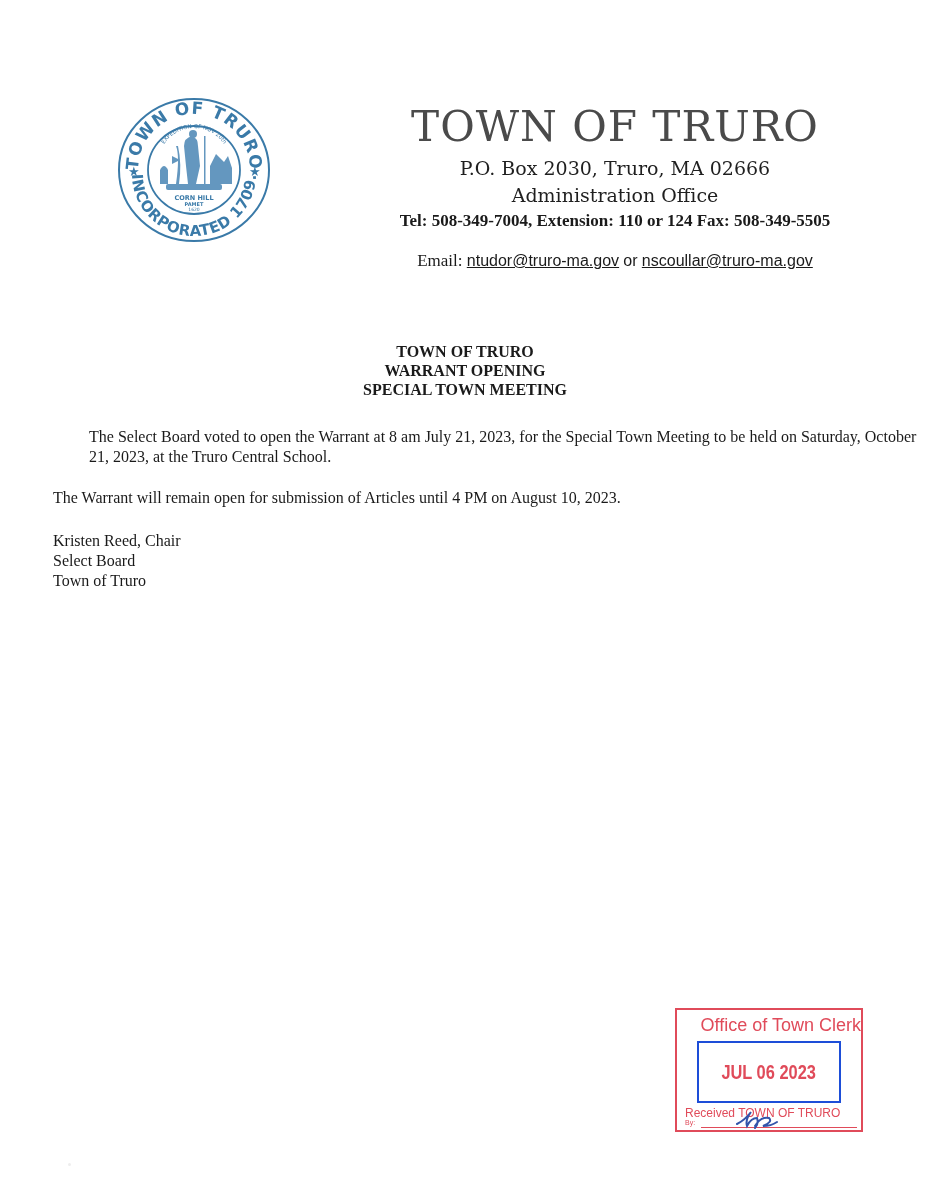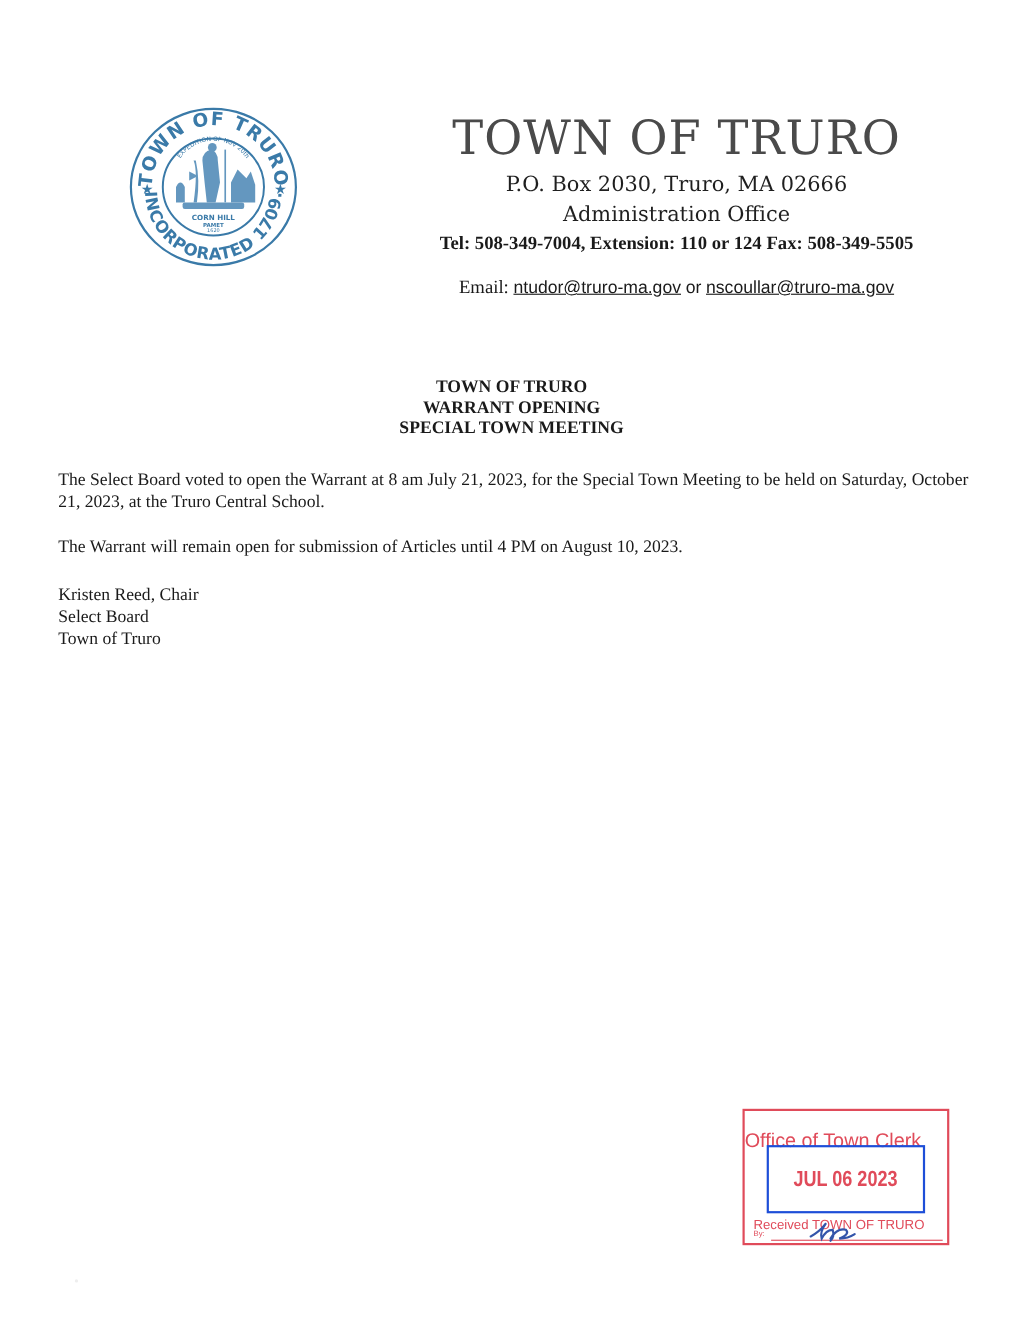--- a/index.html
+++ b/index.html
@@ -88,45 +88,44 @@
   }
   .para {
     position: absolute;
     left: 53px;
     width: 830px;
     font-family: "Liberation Serif", serif;
     font-size: 16px;
     line-height: 20px;
     color: #1a1a1a;
   }
-  .p1 { top: 427px; }
+  .p1 { top: 427px; margin-left: 36px; }
   .p2 { top: 488px; }
   .sig { top: 531px; line-height: 20px; }
   
   .stamp {
     position: absolute;
     left: 675px;
     top: 1008px;
     width: 188px;
     height: 124px;
     border: 2px solid #e04b5a;
     box-sizing: border-box;
     color: #e04b5a;
     font-family: "Liberation Sans", sans-serif;
   }
   .stamp-title {
     position: absolute;
     top: 4px;
     left: 0;
     width: 100%;
-    text-align: left;
+    text-align: right;
     font-size: 18px;
     line-height: 22px;
     color: #e04b5a;
-    margin-top: 12px;
   }
   .stamp-date-box {
     position: absolute;
     left: 20px;
     top: 31px;
     width: 144px;
     height: 62px;
     border: 2px solid #1d4ed8;
     box-sizing: border-box;
     text-align: center;

